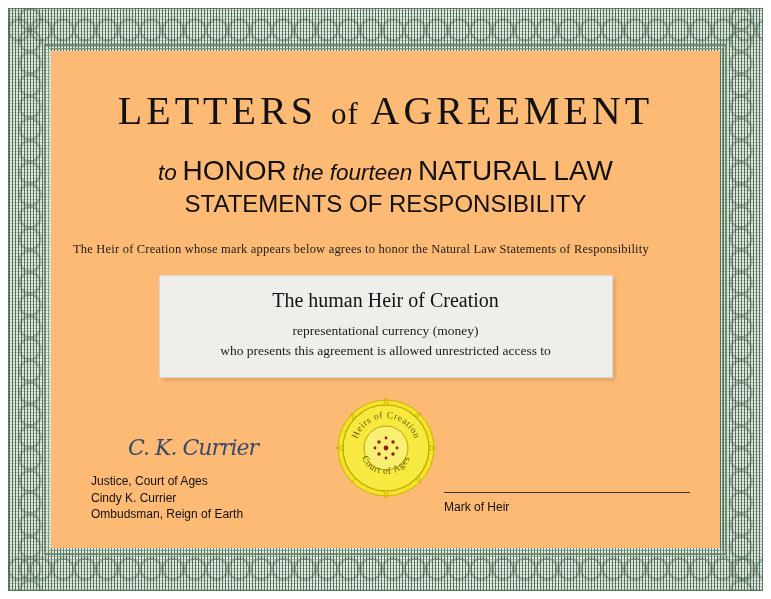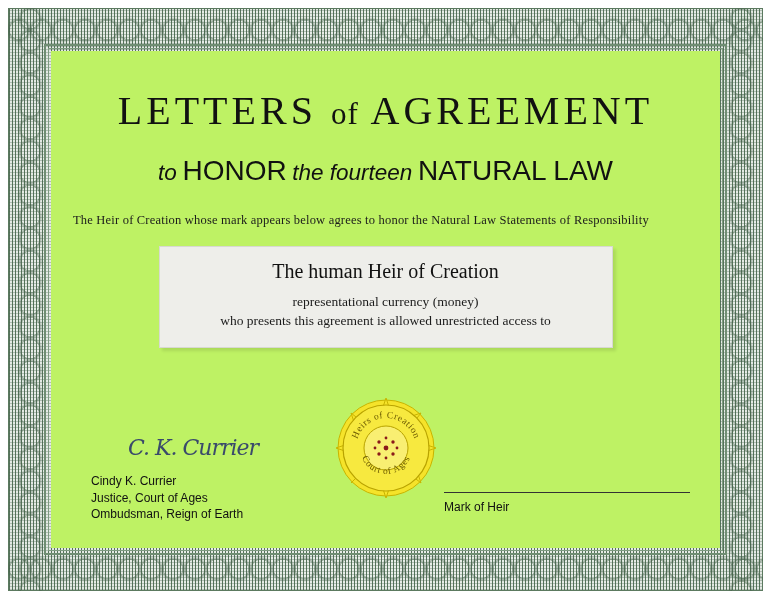--- a/index.html
+++ b/index.html
@@ -86,21 +86,21 @@
     border: 1px solid #7d9a80;
     box-sizing: border-box;
   }
 
   .paper {
     position: absolute;
     left: 51px;
     top: 51px;
     right: 51px;
     bottom: 51px;
-    background: #bef264;
+    background: #fdba74;
     box-sizing: border-box;
   }
 
   
   .content {
     position: absolute;
     left: 0; top: 0; right: 0; bottom: 0;
     padding: 0 22px;
     box-sizing: border-box;
   }
@@ -253,39 +253,40 @@
         <span>AGREEMENT</span>
       </div>
 
       <div class="subtitle">
         <div>
           <span class="lower">to</span>
           <span class="subtitle-line1-sans">HONOR</span>
           <span class="lower">the fourteen</span>
           <span class="subtitle-line1-sans">NATURAL LAW</span>
         </div>
+        <div class="subtitle-line2">STATEMENTS OF RESPONSIBILITY</div>
       </div>
 
       <div class="lede">The Heir of Creation whose mark appears below agrees to honor the Natural Law Statements of Responsibility</div>
 
       <div class="statement-box">
         <div class="statement-title">The human Heir of Creation</div>
         <div class="statement-body">
           <div>representational currency (money)</div>
           <div>who presents this agreement is allowed unrestricted access to</div>
         </div>
       </div>
 
       <div class="signature-area">
 
         <div class="sig-left">
           <div class="sig-script">C. K. Currier</div>
           <div class="sig-lines">
+            <div>Justice, Court of Ages</div>
             <div>Cindy K. Currier</div>
-            <div>Justice, Court of Ages</div>
             <div>Ombudsman, Reign of Earth</div>
           </div>
         </div>
 
         <div class="seal">
           <svg viewBox="0 0 104 104" width="104" height="104" aria-hidden="true">
             <defs>
               <path id="arcTop" d="M 22,52 A 30,30 0 0 1 82,52"></path>
               <path id="arcBottom" d="M 26,52 A 26,26 0 0 0 78,52"></path>
             </defs>

